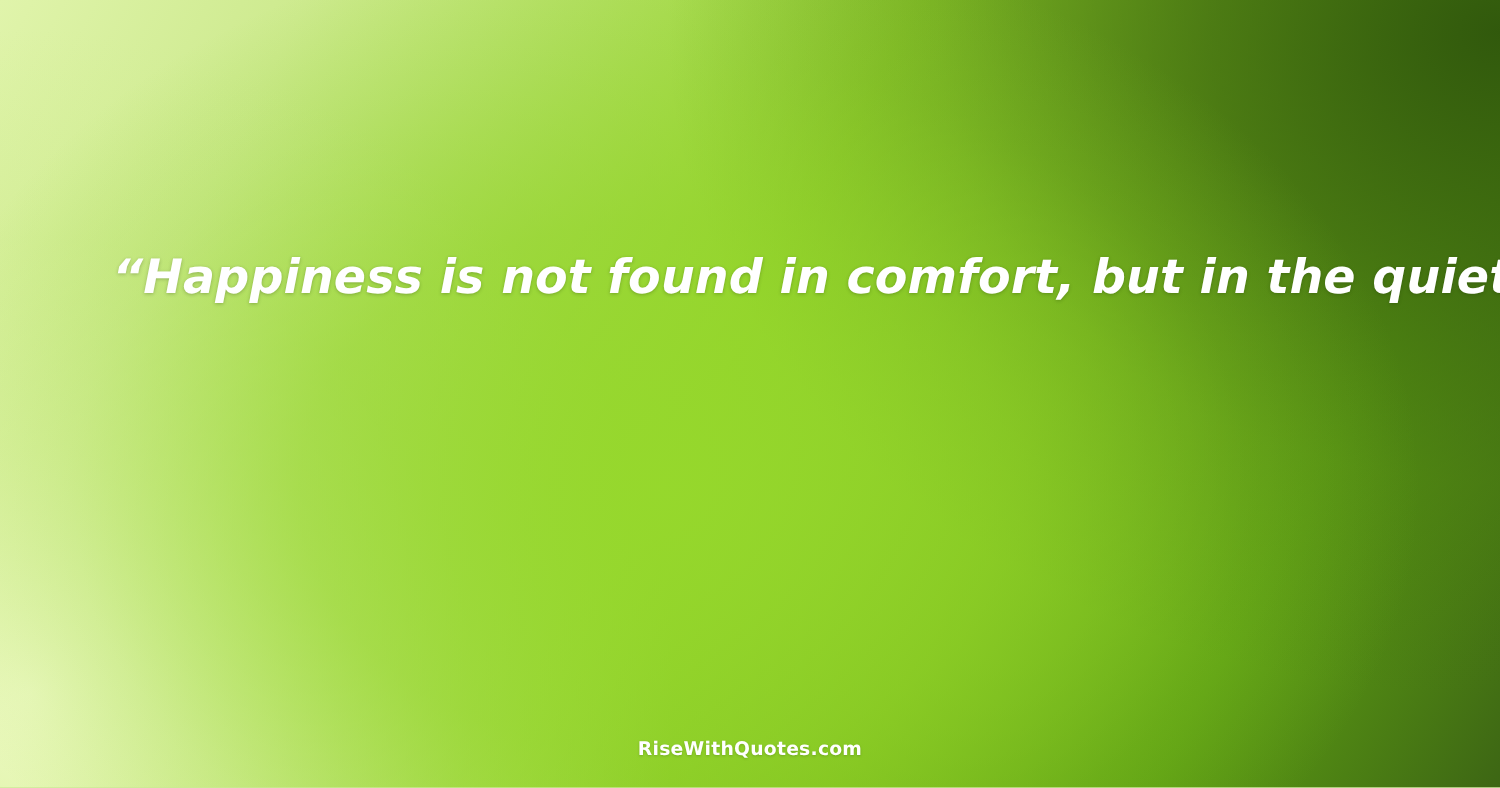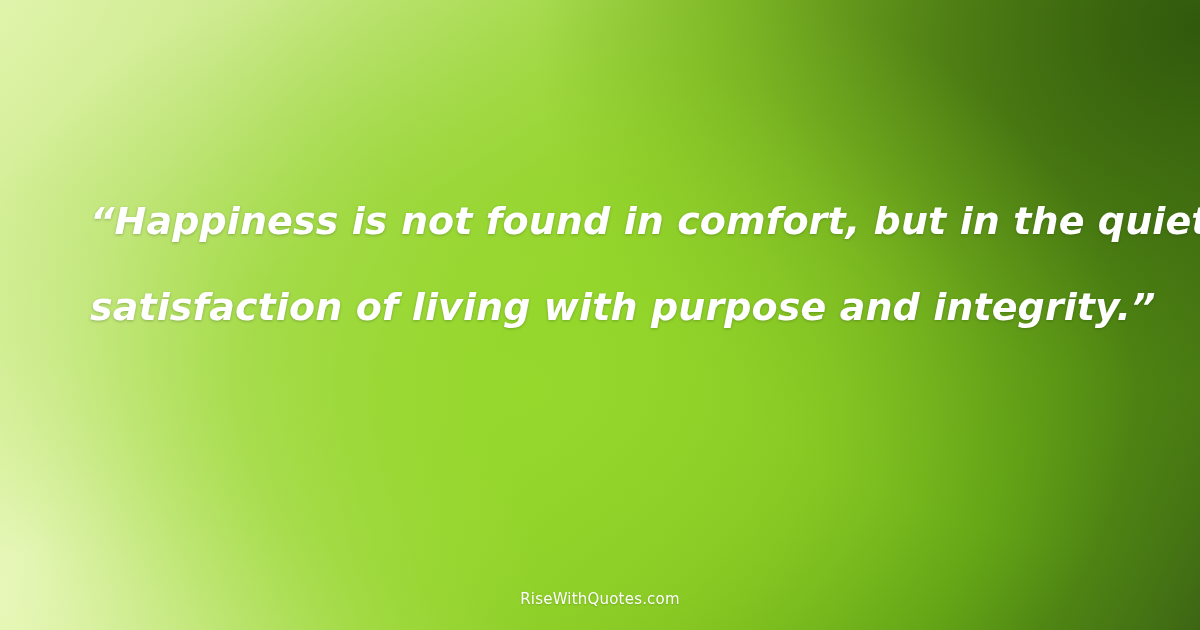--- a/index.html
+++ b/index.html
@@ -73,32 +73,31 @@
   }
 
   #site-credit {
     position: absolute;
     left: 0;
     right: 0;
     bottom: 22px;
     text-align: center;
     font-family: "DejaVu Sans", sans-serif;
     font-style: normal;
-    font-weight: 400;
+    font-weight: 700;
     font-size: 15px;
     letter-spacing: 0.2px;
     color: #ffffff;
     text-shadow: 0 1px 2px rgba(24, 48, 6, 0.22);
   }
 </style>
 </head>
 <body>
 
 <div id="quote-card">
 
   <div id="quote-block">
     <span class="quote-line">“Happiness is not found in comfort, but in the quiet</span>
-    <span class="quote-line">satisfaction of living with purpose and integrity.”</span>
   </div>
 
   <div id="site-credit">RiseWithQuotes.com</div>
 
 </div>
 
 </body></html>

